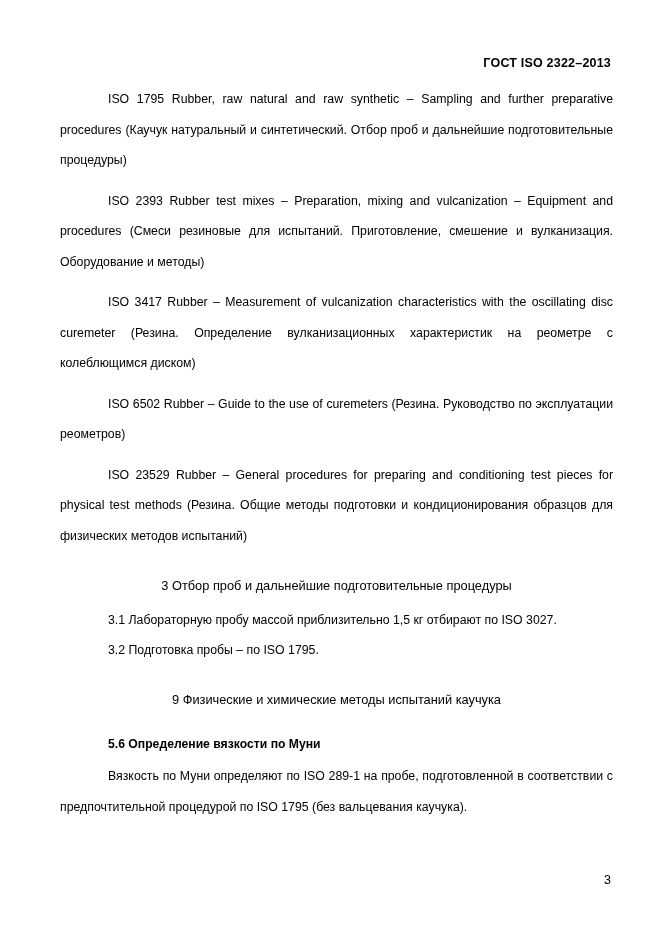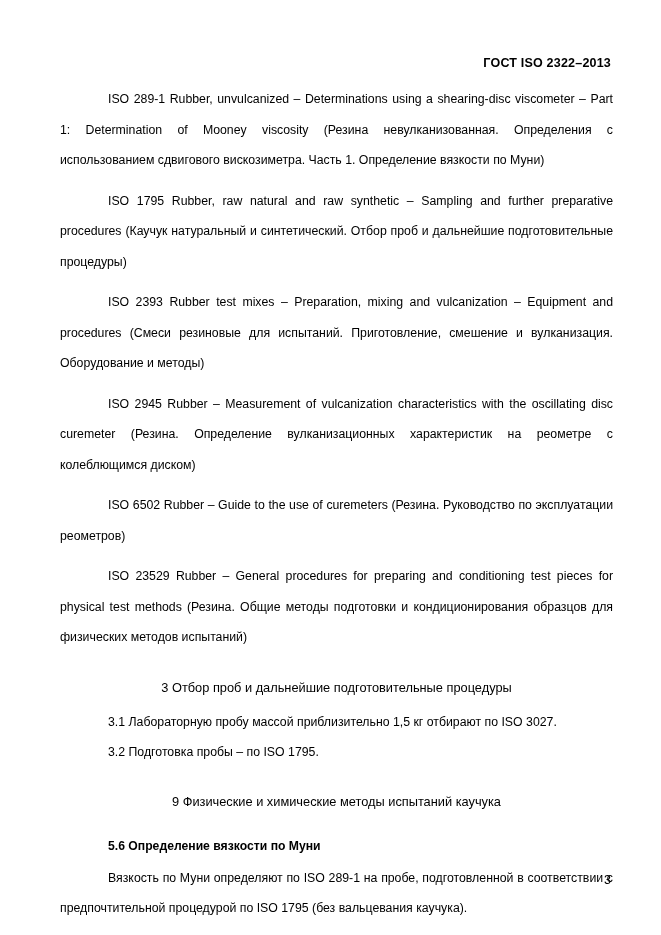--- a/index.html
+++ b/index.html
@@ -76,24 +76,23 @@
 </style>
 </head>
 <body>
 
 <div class="page">
 
   <div class="header">ГОСТ ISO 2322–2013</div>
 
   <div class="content">
 
-    <p class="para">ISO 289-1 Rubber, unvulcanized – Determinations using a shearing-disc viscometer – Part 1: Determination of Mooney viscosity (Резина невулканизованная. Определения с использованием сдвигового вискозиметра. Часть 1. Определение вязкости по Муни)</p>
     <p class="para">ISO 1795 Rubber, raw natural and raw synthetic – Sampling and further preparative procedures (Каучук натуральный и синтетический. Отбор проб и дальнейшие подготовительные процедуры)</p>
     <p class="para">ISO 2393 Rubber test mixes – Preparation, mixing and vulcanization – Equipment and procedures (Смеси резиновые для испытаний. Приготовление, смешение и вулканизация. Оборудование и методы)</p>
-    <p class="para">ISO 2945 Rubber – Measurement of vulcanization characteristics with the oscillating disc curemeter (Резина. Определение вулканизационных характеристик на реометре с колеблющимся диском)</p>
+    <p class="para">ISO 3417 Rubber – Measurement of vulcanization characteristics with the oscillating disc curemeter (Резина. Определение вулканизационных характеристик на реометре с колеблющимся диском)</p>
     <p class="para">ISO 6502 Rubber – Guide to the use of curemeters (Резина. Руководство по эксплуатации реометров)</p>
     <p class="para">ISO 23529 Rubber – General procedures for preparing and conditioning test pieces for physical test methods (Резина. Общие методы подготовки и кондиционирования образцов для физических методов испытаний)</p>
 
     <h2 class="heading">3 Отбор проб и дальнейшие подготовительные процедуры</h2>
 
     <p class="clause">3.1 Лабораторную пробу массой приблизительно 1,5 кг отбирают по ISO 3027.</p>
     <p class="clause">3.2 Подготовка пробы – по ISO 1795.</p>
 
     <h2 class="heading">9 Физические и химические методы испытаний каучука</h2>
 

